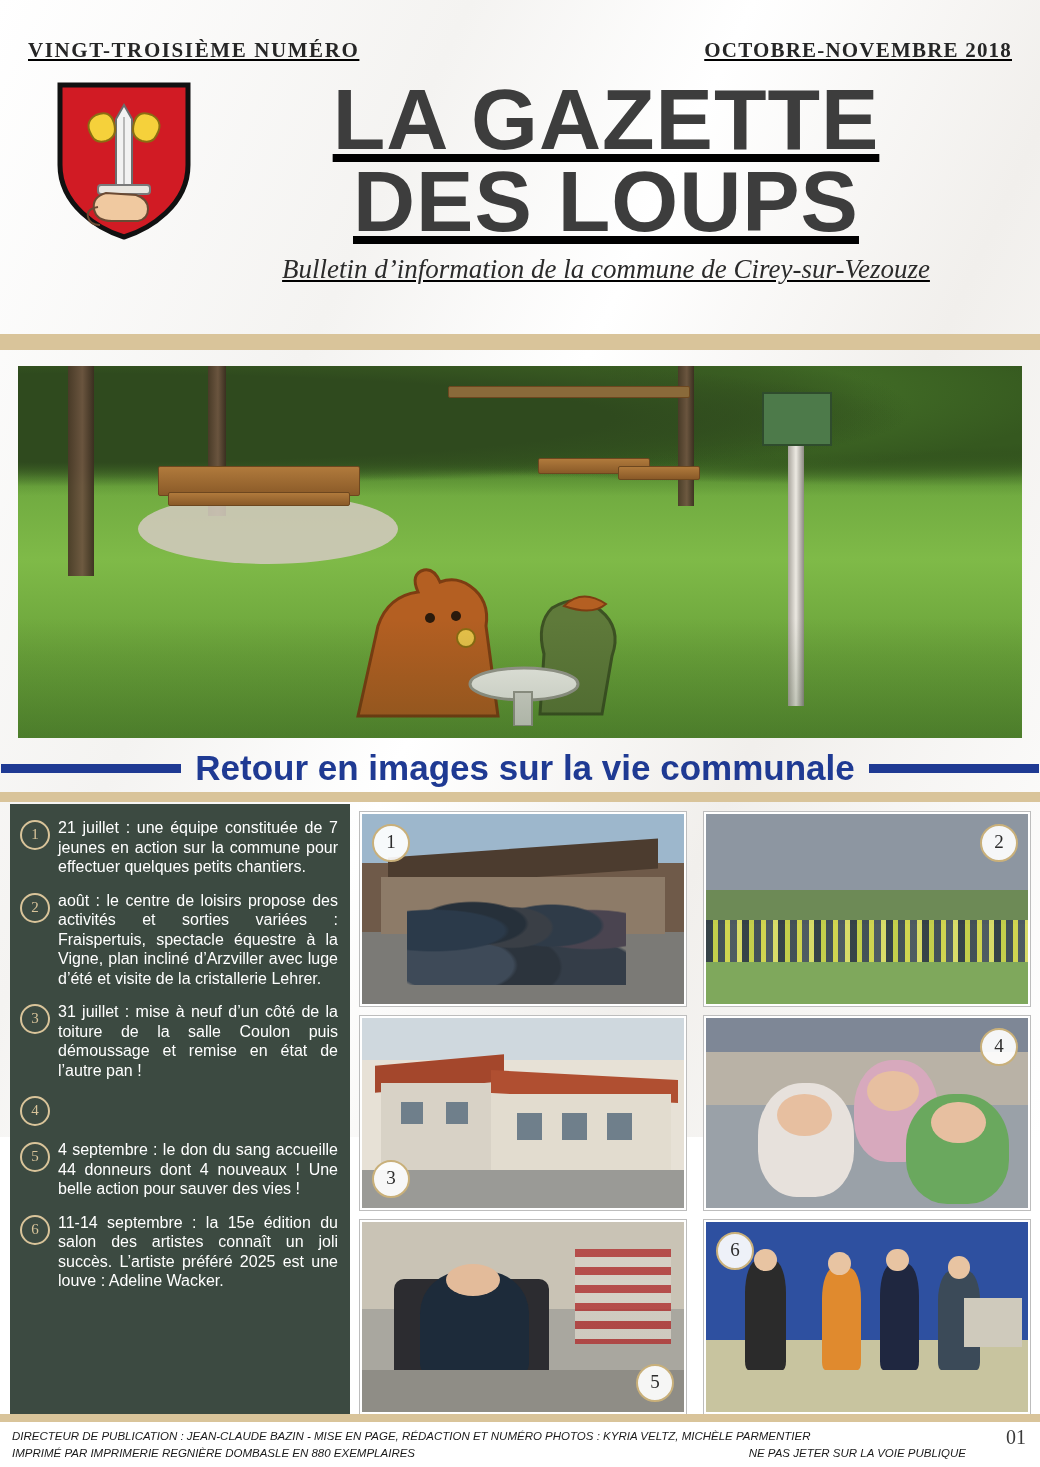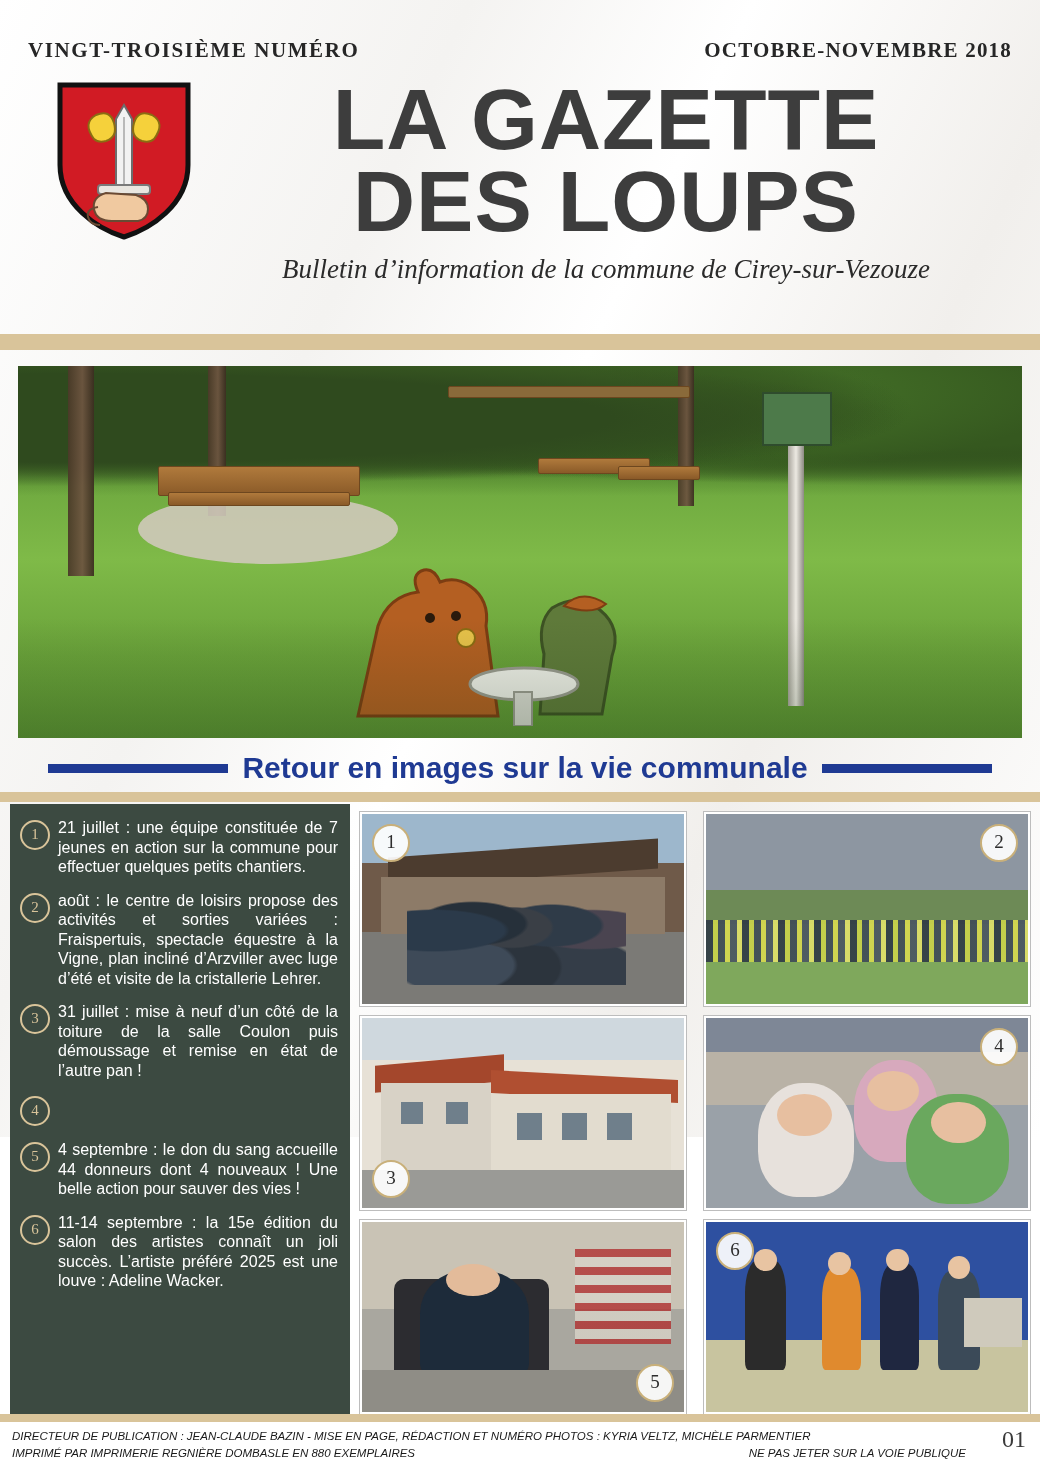--- a/index.html
+++ b/index.html
@@ -13,20 +13,21 @@
     background: #ffffff;
     overflow: hidden;
   }
   .page {
     position: relative;
     width: 1040px;
     height: 1137px;
     background:
       linear-gradient(115deg, #ffffff 0%, #f4f3f1 30%, #ffffff 48%, #f1efec 70%, #ffffff 100%);
     box-sizing: border-box;
+    text-decoration: underline;
   }
   
   .masthead {
     position: relative;
     padding: 0 28px;
     height: 340px;
     box-sizing: border-box;
   }
   .issue-line {
     display: flex;
@@ -155,21 +156,21 @@
     gap: 14px;
   }
   .section-bar .dash {
     height: 9px;
     background: #1f3a93;
     flex: 0 0 auto;
   }
   .section-bar .dash.left { width: 180px; margin-left: 8px; }
   .section-bar .dash.right { width: 170px; margin-right: 8px; }
   .section-title {
-    font-size: 30px;
+    font-size: 35px;
     font-weight: bold;
     color: #1f3a93;
     white-space: nowrap;
   }
   .rule-gold.mid {
     position: absolute;
     top: 792px;
     left: 0; right: 0;
     height: 10px;
     background: #d9c49a;
@@ -325,21 +326,21 @@
     color: #1a1a1a;
   }
   .footer .line1, .footer .line2 { line-height: 1.5; }
   .footer .line2 { display: flex; justify-content: space-between; align-items: baseline; }
   .footer .left-txt { font-style: italic; }
   .footer .notice { font-style: italic; margin-left: auto; padding-right: 60px; }
   .page-num {
     position: absolute;
     right: 14px;
     top: 1426px;
-    font-size: 24px;
+    font-size: 20px;
     color: #3b3b3b;
     font-family: "Liberation Serif", serif;
   }
 </style>
 </head>
 <body>
 
 <div class="page">
 
   <div class="masthead">

